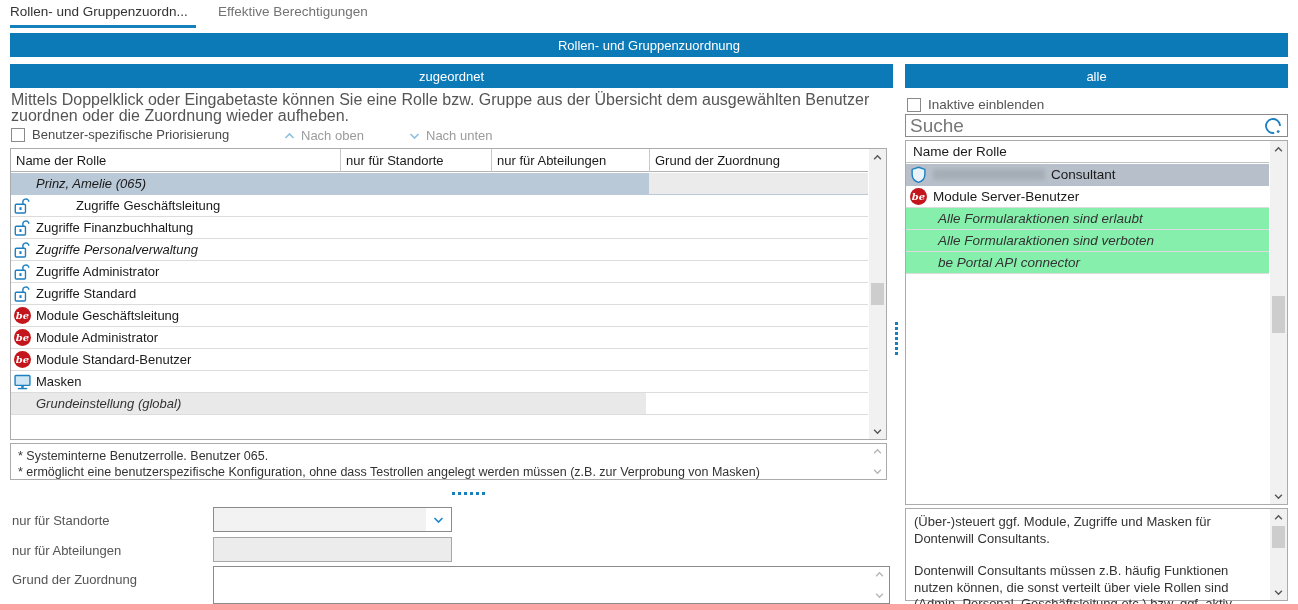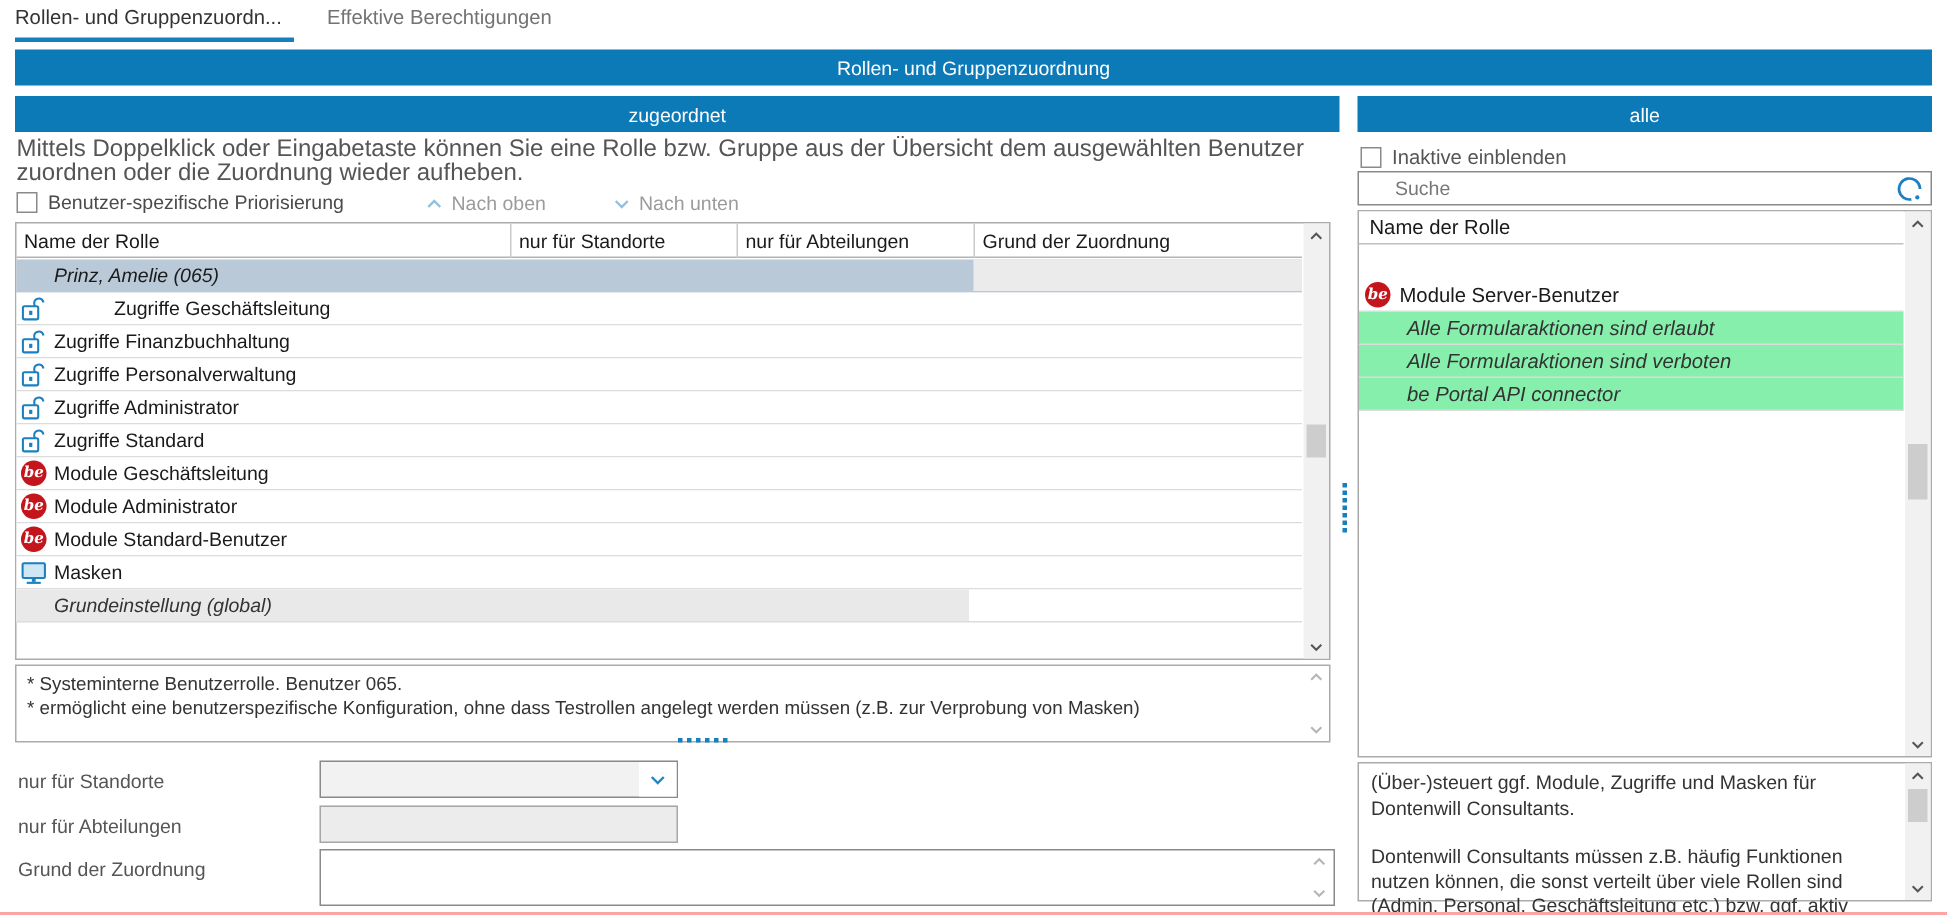--- a/index.html
+++ b/index.html
@@ -1,19 +1,19 @@
 <!DOCTYPE html>
 <html><head>
 <meta charset="utf-8">
 <style>
   * { margin:0; padding:0; box-sizing:border-box; }
   html,body { background:#fff; }
   body { font-family:"Liberation Sans", sans-serif; color:#333; }
   #app { position:relative; width:1298px; height:610px; background:#fff; overflow:hidden;
-         border-bottom:2px solid #fca5a5;padding-left:28px; }
+         border-bottom:6px solid #fca5a5;padding-left:28px; }
 
   
   .tab { position:absolute; top:4px; font-size:13.5px; cursor:default; }
   .tab.active { color:#333; }
   .tab.inactive { color:#737373; }
   .tab-underline { position:absolute; top:25px; height:3px; background:#1580bc; }
 
   
   .blue-bar { position:absolute; background:#0d7ab8; color:#fff; font-size:13px;
               display:flex; align-items:center; justify-content:center; height:24px; }
@@ -65,22 +65,22 @@
 
   
   .combo { position:absolute; border:1px solid #8a8a8a; background:#f2f2f2; }
   .combo .chev-zone { position:absolute; right:0; top:0; bottom:0; width:25px;
                       background:#fff; display:flex; align-items:center; justify-content:center; }
   .input-disabled { position:absolute; border:1px solid #a7a7a7; background:#ececec; }
   .textarea-box { position:absolute; border:1px solid #8a8a8a; background:#fff; }
 
   
   .search-box { position:absolute; border:1px solid #8a8a8a; background:#fff; }
-  .search-box input { position:absolute; left:24px; top:0; width:330px; height:100%;
-                      border:none; outline:none; font-size:13px; color:#555; background:transparent;
+  .search-box input { position:absolute; left:4px; top:0; width:330px; height:100%;
+                      border:none; outline:none; font-size:19px; color:#555; background:transparent;
                       font-family:"Liberation Sans", sans-serif; }
   .search-box input::placeholder { color:#777; opacity:1; }
 
   .rlist-header { position:absolute; left:0; top:0; right:18px; height:22px; line-height:22px;
                   padding-left:7px; font-size:13.5px; color:#1a1a1a;
                   border-bottom:1px solid #c0c0c0; background:#fff; }
   .rrow { position:absolute; left:0; right:18px; height:22px; display:flex; align-items:center;
           font-size:13.5px; color:#1a1a1a; background:#fff; border-bottom:1px solid #dcdcdc; }
   .rrow.sel { background:#b7c0ca; border-bottom:1px solid #b7c0ca; }
   .rrow.groupish { background:#86efac; font-style:italic; color:#333; }
@@ -177,21 +177,21 @@
           <use href="#i-lock"></use>
         </svg>
       <span>Zugriffe Geschäftsleitung</span>
     </div>
     <div class="trow" style="top:68px;">
       <svg class="ic" viewBox="0 0 16 16">
           <use href="#i-lock"></use>
         </svg>
       <span>Zugriffe Finanzbuchhaltung</span>
     </div>
-    <div class="trow" style="top:90px;">
+    <div class="trow" style="top:90px;font-style:italic;">
       <svg class="ic" viewBox="0 0 16 16">
           <use href="#i-lock"></use>
         </svg>
       <span>Zugriffe Personalverwaltung</span>
     </div>
     <div class="trow" style="top:112px;">
       <svg class="ic" viewBox="0 0 16 16">
           <use href="#i-lock"></use>
         </svg>
       <span>Zugriffe Administrator</span>
@@ -234,21 +234,21 @@
       </div>
       <div class="thumb" style="top:134px; height:22px;"></div>
       <div class="sarrow" style="bottom:0;">
         <svg width="11" height="9" viewBox="0 0 13 10" stroke="#555">
             <use href="#i-chev-dn"></use>
           </svg>
       </div>
     </div>
   </div>
 
-  <div class="boxed" style="left:10px; top:443px; width:877px; height:52px;">
+  <div class="boxed" style="left:10px; top:443px; width:877px; height:37px;">
     <div class="note-text">
       <div>* Systeminterne Benutzerrolle. Benutzer 065.</div>
       <div>* ermöglicht eine benutzerspezifische Konfiguration, ohne dass Testrollen angelegt werden müssen (z.B. zur Verprobung von Masken)</div>
     </div>
     <div class="mini-chevs" style="right:2px; top:3px; bottom:3px;">
       <svg width="11" height="9" viewBox="0 0 13 10" stroke="#b5b5b5">
           <use href="#i-chev-up"></use>
         </svg>
       <svg width="11" height="9" viewBox="0 0 13 10" stroke="#b5b5b5">
           <use href="#i-chev-dn"></use>
@@ -313,20 +313,27 @@
   <div class="search-box" style="left:905px; top:114px; width:383px; height:23px;">
     <input type="text" placeholder="Suche" style="">
     <svg width="18" height="18" viewBox="0 0 18 18" style="position:absolute; right:5px; top:2px;">
         <use href="#i-search"></use>
       </svg>
   </div>
 
   <div class="boxed" style="left:905px; top:140px; width:383px; height:365px;">
     <div class="rlist-header">Name der Rolle</div>
 
+    <div class="rrow sel" style="top:23px;">
+      <svg class="ic" viewBox="0 0 16 16">
+          <use href="#i-shield"></use>
+        </svg>
+      <span class="redacted"></span>
+      <span>Consultant</span>
+    </div>
     <div class="rrow" style="top:45px;">
       <span class="ic belogo">be</span>
       <span>Module Server-Benutzer</span>
     </div>
     <div class="rrow groupish" style="top:67px;">
       <span class="indent"></span>
       <span>Alle Formularaktionen sind erlaubt</span>
     </div>
     <div class="rrow groupish" style="top:111px;">
       <span class="indent"></span>

